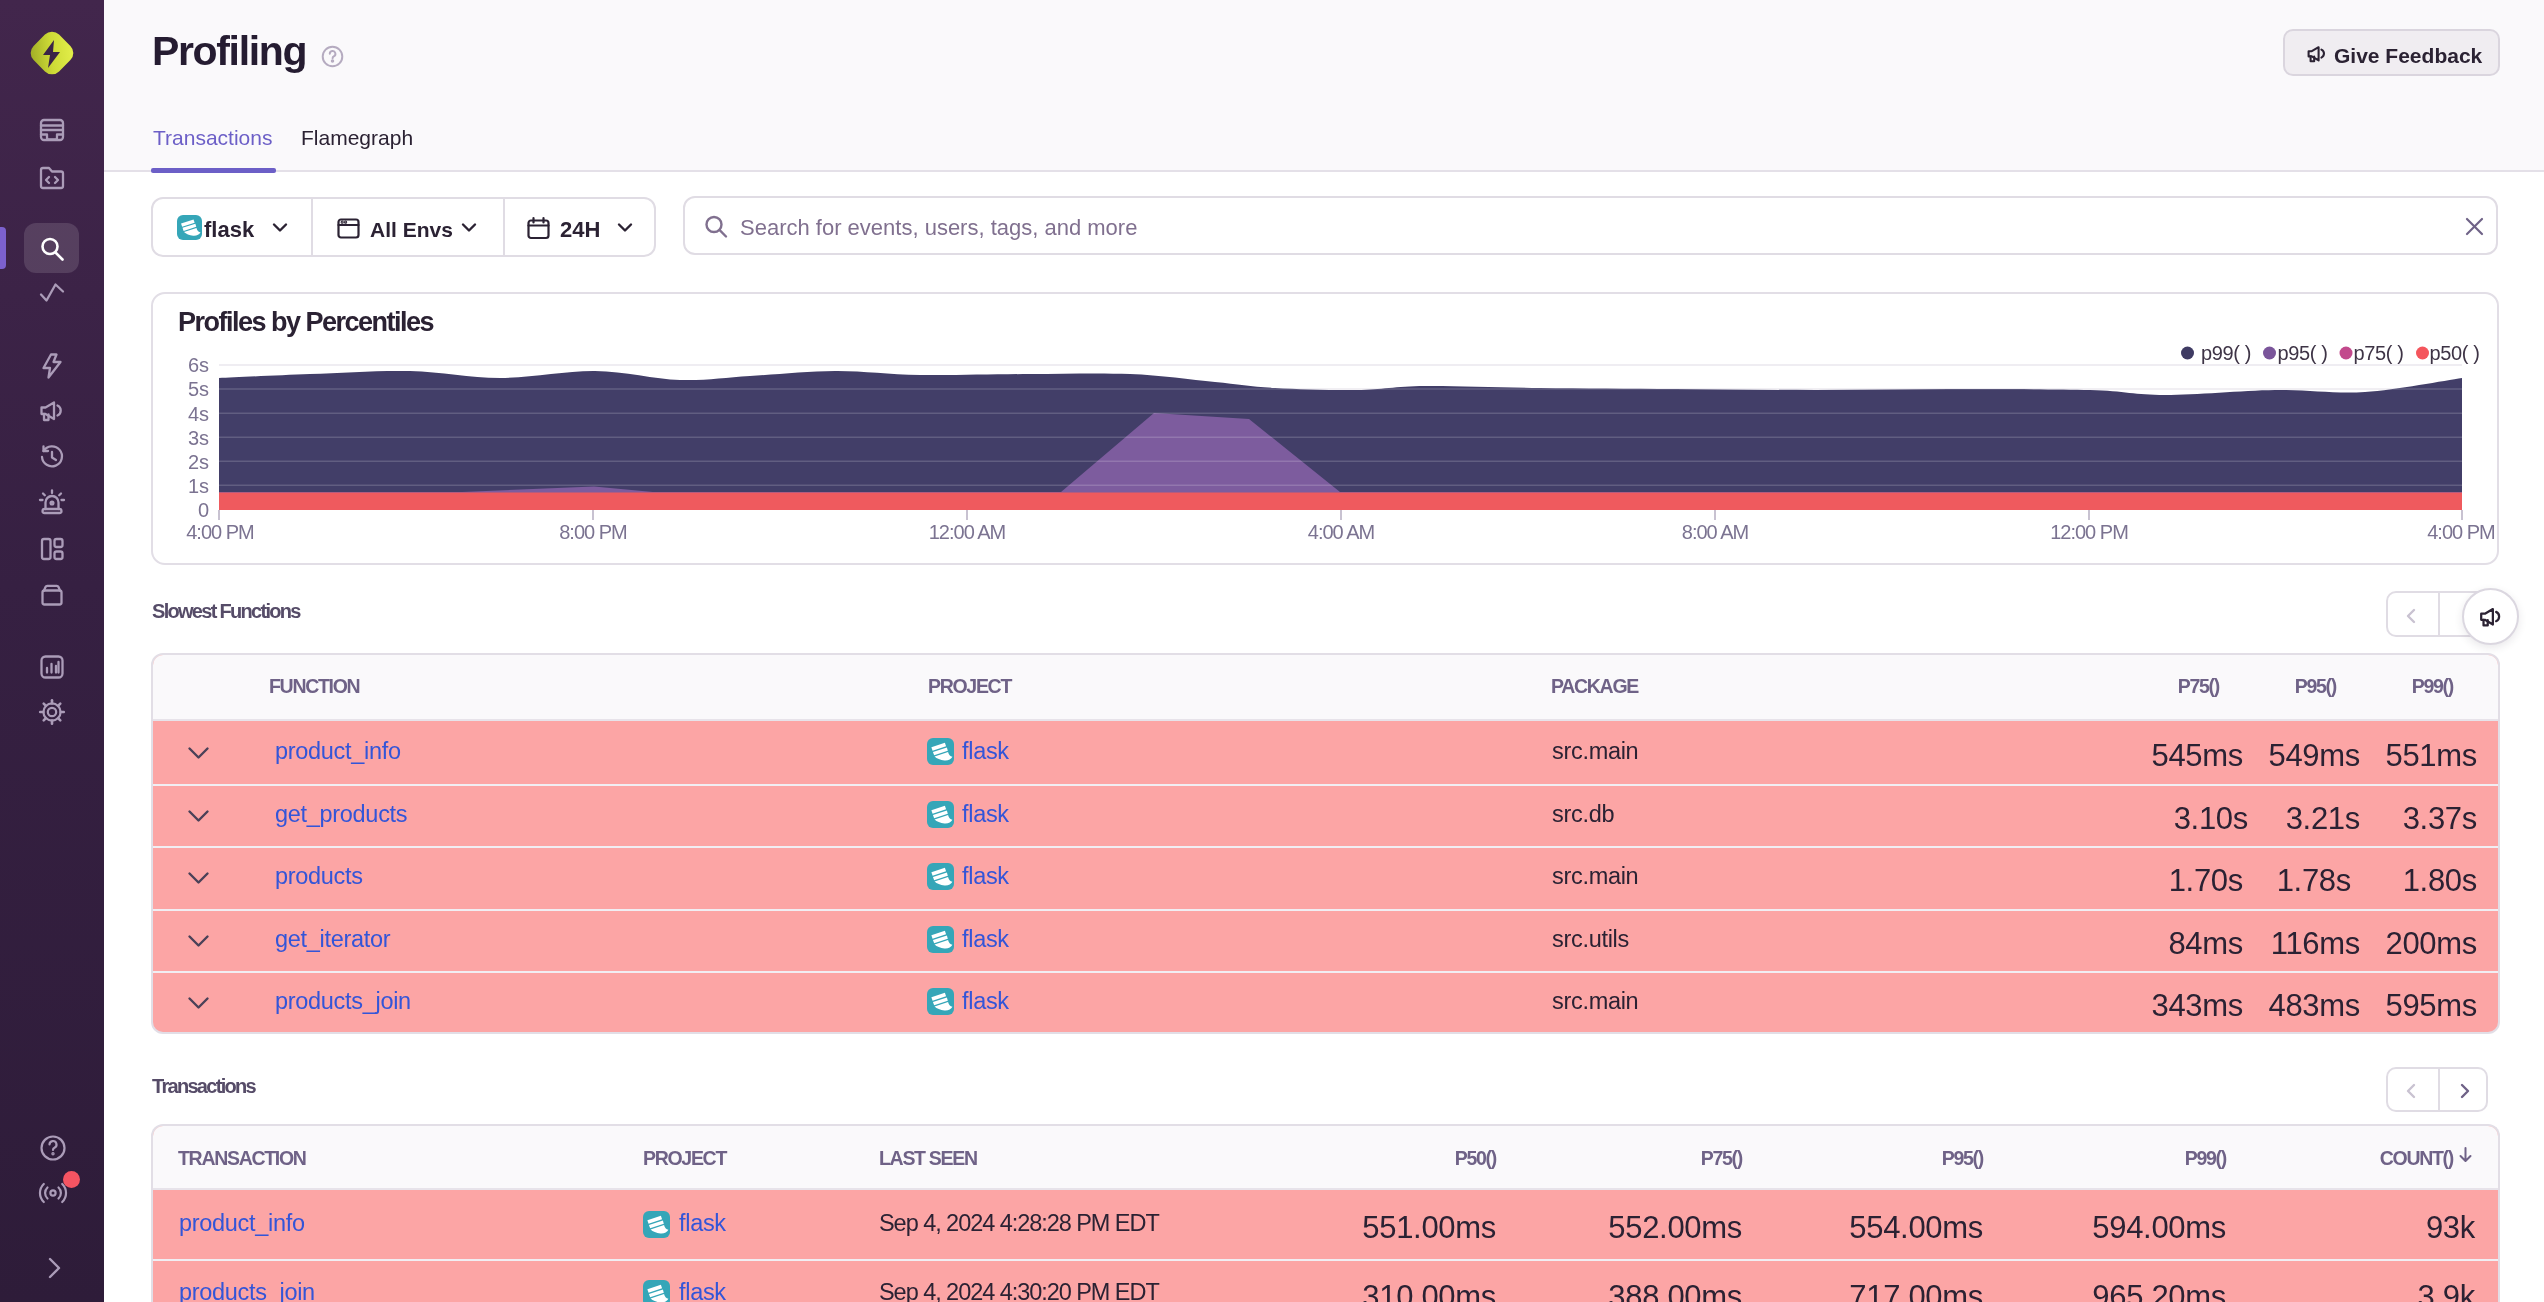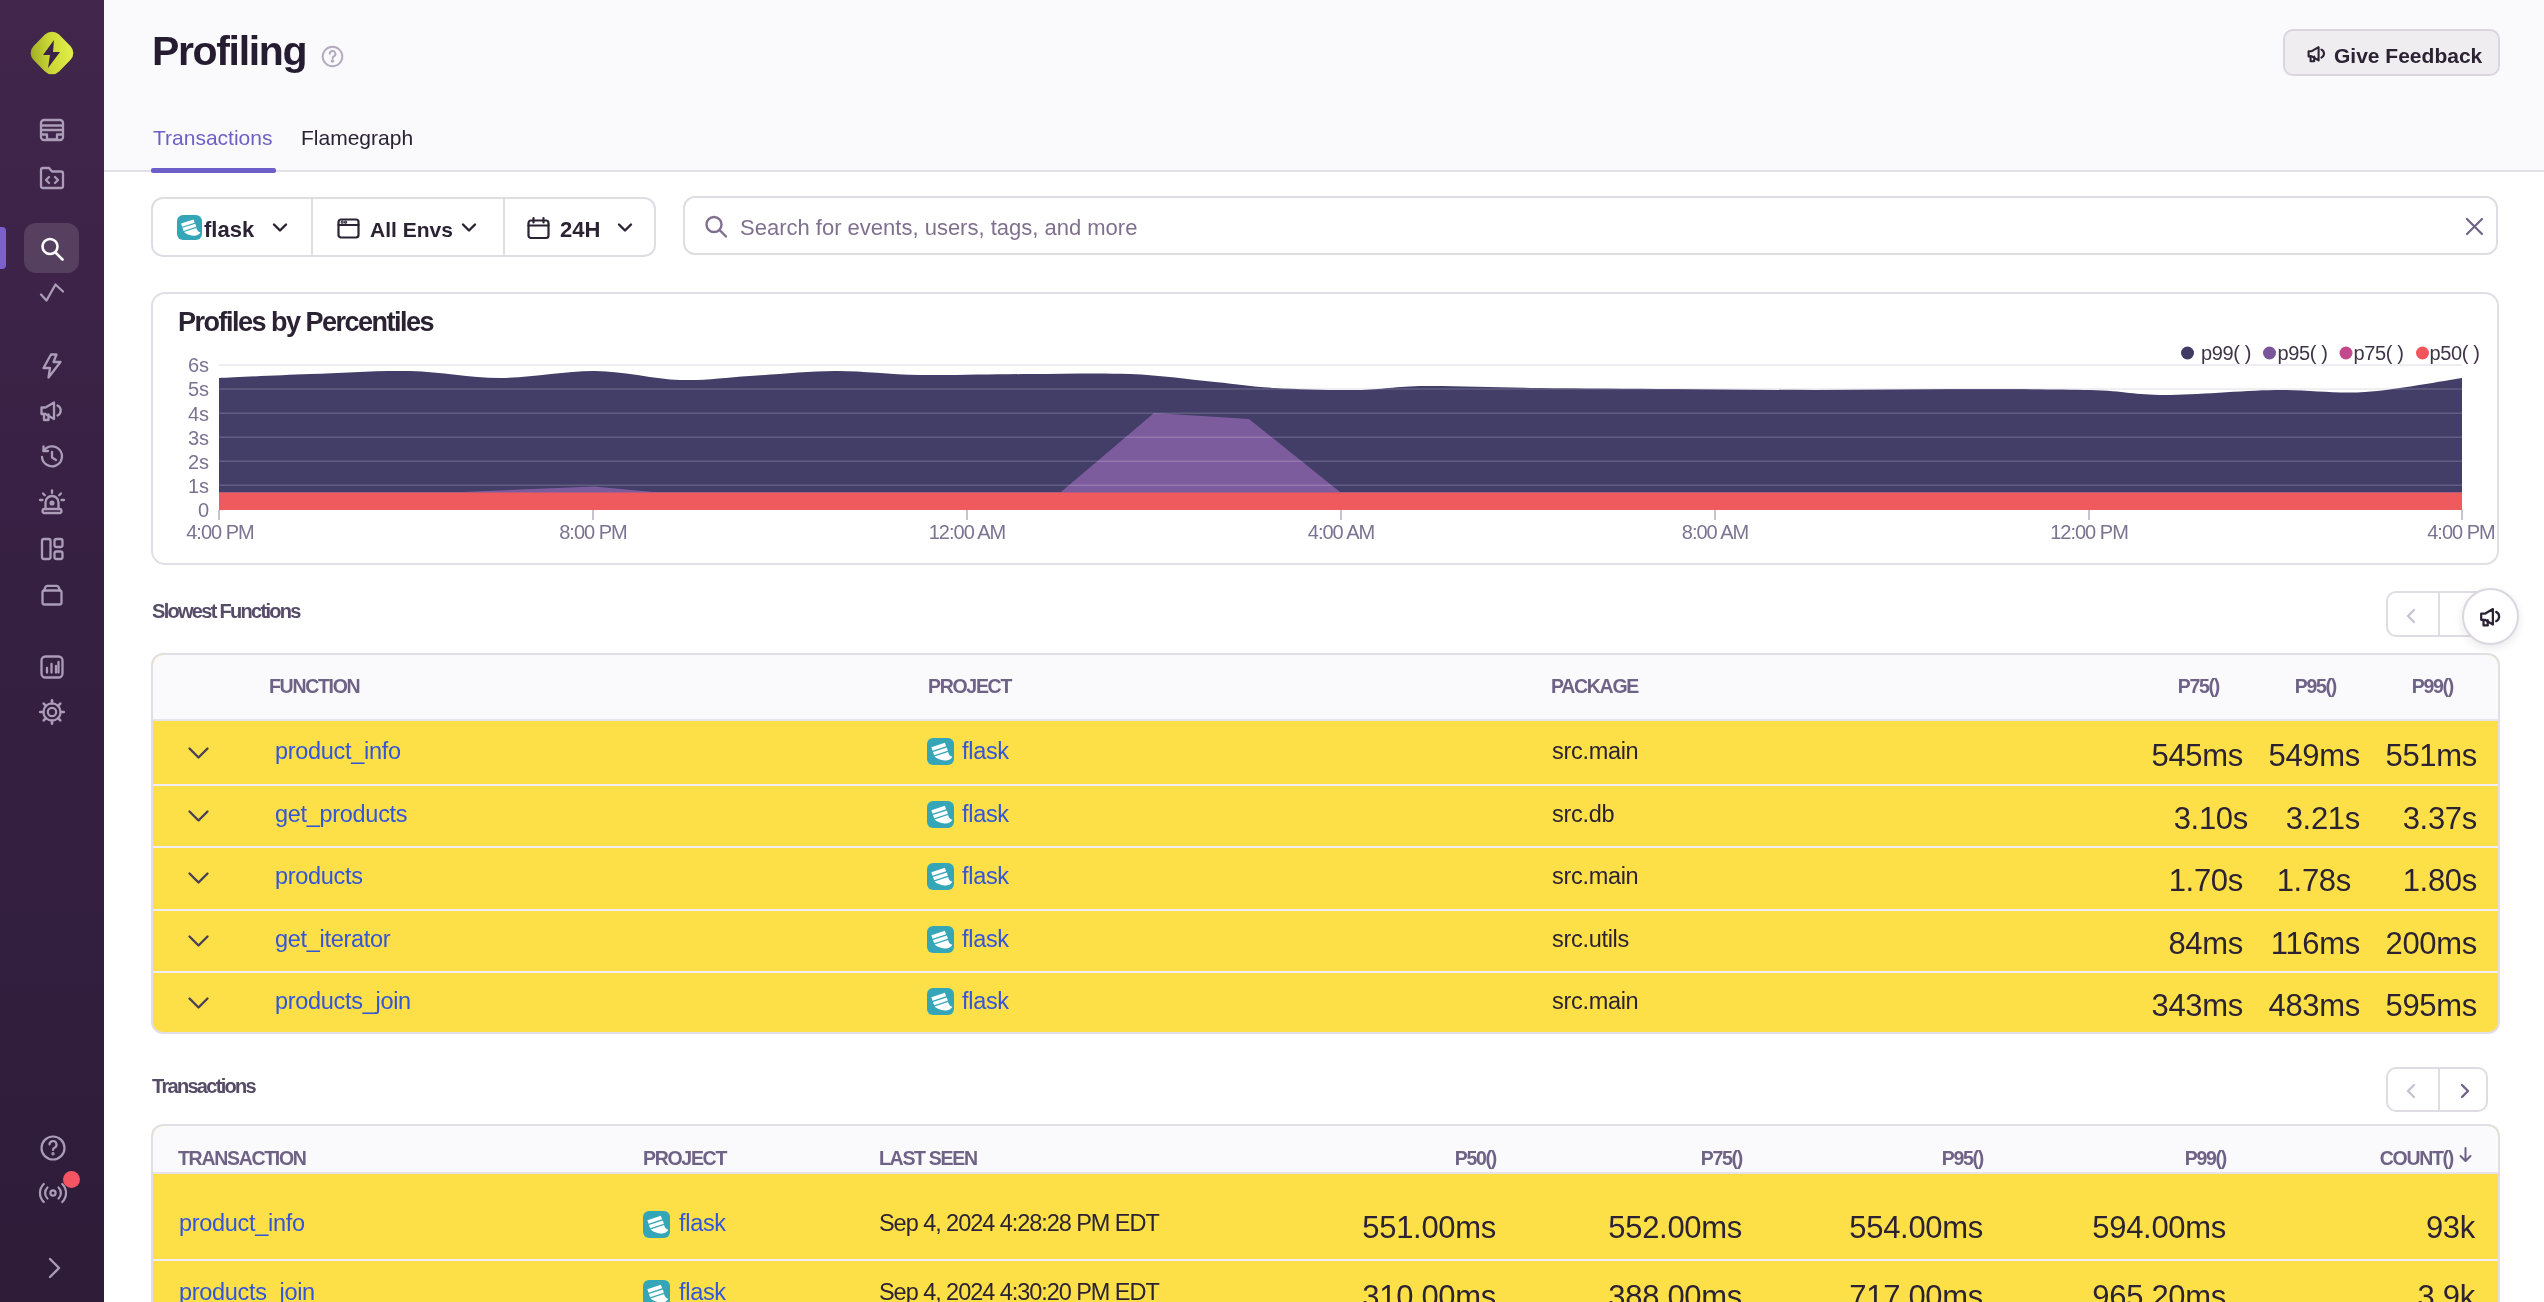--- a/index.html
+++ b/index.html
@@ -18,21 +18,21 @@
   
   #header { position:absolute; left:104px; top:0; width:2440px; height:171px;
     background:#FAF9FB; }
   #tabline { position:absolute; left:104px; top:170px; width:2440px; height:2px; background:#E4E0E8; }
   #title { position:absolute; left:152px; top:31px; font-size:41px; font-weight:bold;
     letter-spacing:-1.35px; color:#251C31; line-height:1; }
   .tab { position:absolute; top:127px; font-size:21px; line-height:1; }
   #tabunderline { position:absolute; left:151px; top:168px; width:125px; height:5px;
     background:#6C5FC7; border-radius:2px; }
   
-  .card { position:absolute; background:#fde047; border:2px solid #E2DEE6; border-radius:12px; }
+  .card { position:absolute; background:#fca5a5; border:2px solid #E2DEE6; border-radius:12px; }
   .thead { position:absolute; left:0; top:0; width:100%; background:#FAF9FB;
     border-bottom:2px solid #E7E3EA; border-radius:10px 10px 0 0; }
   .hlabel { position:absolute; font-size:19.5px; font-weight:bold; color:#6F6287; letter-spacing:-1.3px; }
   .link { color:#3355D8; }
   .rowline { position:absolute; left:0; width:100%; height:2px; background:#F1EEF3; }
   .cell { position:absolute; font-size:23.5px; letter-spacing:-0.3px; line-height:1; }
   .num { position:absolute; font-size:31px; letter-spacing:-0.3px; line-height:1; color:#2B2233; }
   .flaskchip { position:absolute; width:27px; height:27px; border-radius:6px; background:#35A6B8; }
   .flaskchip svg { display:block; width:27px; height:27px; }
   .sectionh { position:absolute; font-size:20px; font-weight:bold; letter-spacing:-1.7px; color:#564C68; line-height:1; }
@@ -467,21 +467,21 @@
   <div class="abs" style="left:50px; top:0; width:2px; height:41px; background:#E0DCE4;"></div>
   <svg class="abs" style="left:18px; top:14px;" width="10" height="16" viewBox="0 0 10 16" fill="none" stroke="#C9C2D1" stroke-width="2.4" stroke-linecap="round" stroke-linejoin="round">
       <path d="M8 2 L2 8 l6 6"></path>
     </svg>
   <svg class="abs" style="left:72px; top:14px;" width="10" height="16" viewBox="0 0 10 16" fill="none" stroke="#6F6287" stroke-width="2.4" stroke-linecap="round" stroke-linejoin="round">
       <path d="M2 2 l6 6 -6 6"></path>
     </svg>
 </div>
 
 <div class="card" style="left:151px; top:1124px; width:2349px; height:220px; border-radius:12px 12px 0 0; border-bottom:none;">
-  <div class="thead" style="height:48px;">
+  <div class="thead" style="height:64px;">
     <div class="hlabel" style="left:25px; top:21px;">TRANSACTION</div>
     <div class="hlabel" style="left:490px; top:21px;">PROJECT</div>
     <div class="hlabel" style="left:726px; top:21px;">LAST SEEN</div>
     <div class="hlabel" style="right:1002px; top:21px;">P50()</div>
     <div class="hlabel" style="right:756px; top:21px;">P75()</div>
     <div class="hlabel" style="right:515px; top:21px;">P95()</div>
     <div class="hlabel" style="right:272px; top:21px;">P99()</div>
     <div class="hlabel" style="right:45px; top:21px;">COUNT()</div>
     <svg class="abs" style="right:26px; top:20px;" width="13" height="17" viewBox="0 0 13 17" fill="none" stroke="#6F6287" stroke-width="2" stroke-linecap="round" stroke-linejoin="round">
         <path d="M6.5 2 V14.5 M1.5 10 L6.5 15 L11.5 10"></path>

